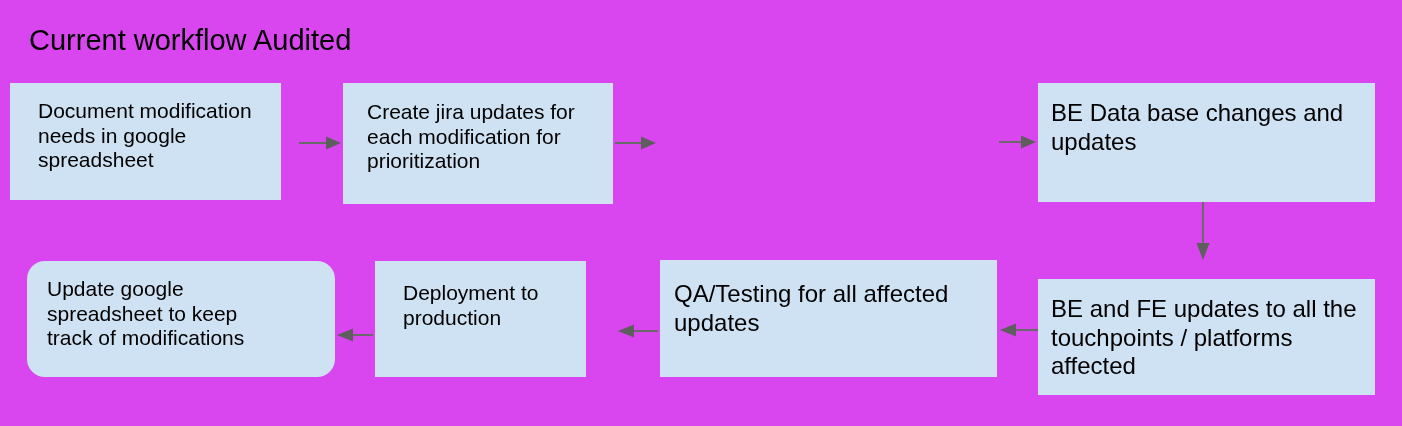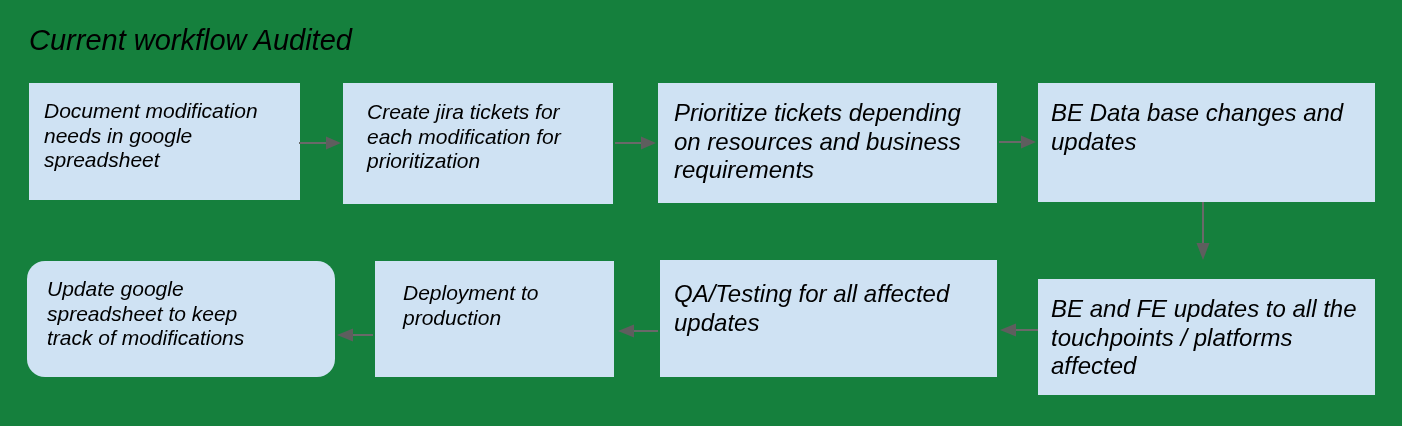--- a/index.html
+++ b/index.html
@@ -4,24 +4,23 @@
 <style>
   html, body {
     margin: 0;
     padding: 0;
     background: #ffffff;
   }
   .canvas {
     position: relative;
     width: 1402px;
     height: 426px;
-    background: #15803d;
+    background: #d946ef;
     overflow: hidden;
     font-family: "Liberation Sans", sans-serif;
-    font-style: italic;
   }
   .title {
     position: absolute;
     left: 29px;
     top: 23px;
     font-size: 29px;
     line-height: 34px;
     color: #000000;
     white-space: nowrap;
   }
@@ -29,27 +28,27 @@
     position: absolute;
     background: #cfe2f3;
     color: #000000;
     box-sizing: border-box;
     white-space: pre-line;
     text-align: left;
   }
   .small { font-size: 21px; line-height: 24.5px; }
   .large { font-size: 24px; line-height: 28.5px; }
 
-  .b1 { left: 29px;   top: 83px;  width: 271px; height: 117px; padding: 16px 14px 0 15px; }
+  .b1 { left: 10px;   top: 83px;  width: 271px; height: 117px; padding: 16px 14px 0 28px; }
   .b2 { left: 343px;  top: 83px;  width: 270px; height: 121px; padding: 17px 14px 0 24px; }
   .b3 { left: 658px;  top: 83px;  width: 339px; height: 120px; padding: 16px 12px 0 16px; }
   .b4 { left: 1038px; top: 83px;  width: 337px; height: 119px; padding: 16px 14px 0 13px; }
   .b5 { left: 1038px; top: 261px; width: 337px; height: 116px; padding: 16px 10px 0 13px; margin-top: 18px; }
   .b6 { left: 660px;  top: 260px; width: 337px; height: 117px; padding: 20px 12px 0 14px; }
-  .b7 { left: 375px;  top: 261px; width: 239px; height: 116px; padding: 20px 14px 0 28px; }
+  .b7 { left: 375px;  top: 261px; width: 211px; height: 116px; padding: 20px 14px 0 28px; }
   .b8 { left: 27px;   top: 261px; width: 308px; height: 116px; padding: 16px 14px 0 20px; border-radius: 18px; }
 
   .arrow { position: absolute; }
   .a1 { left: 299px;  top: 136px; }
   .a2 { left: 615px;  top: 136px; }
   .a3 { left: 999px;  top: 135px; }
   .a4 { left: 1196px; top: 202px; }
   .a5 { left: 1000px; top: 323px; }
   .a6 { left: 618px;  top: 324px; }
   .a7 { left: 337px;  top: 328px; }
@@ -57,26 +56,23 @@
 </head>
 <body>
 
 <div class="canvas">
 
   <div class="title">Current workflow Audited</div>
 
   <div class="box small b1">Document modification
 needs in google
 spreadsheet</div>
-  <div class="box small b2">Create jira tickets for
+  <div class="box small b2">Create jira updates for
 each modification for
 prioritization</div>
-  <div class="box large b3">Prioritize tickets depending
-on resources and business
-requirements</div>
   <div class="box large b4">BE Data base changes and
 updates</div>
   <div class="box large b5">BE and FE updates to all the
 touchpoints / platforms
 affected</div>
   <div class="box large b6">QA/Testing for all affected
 updates</div>
   <div class="box small b7">Deployment to
 production</div>
   <div class="box small b8">Update google

